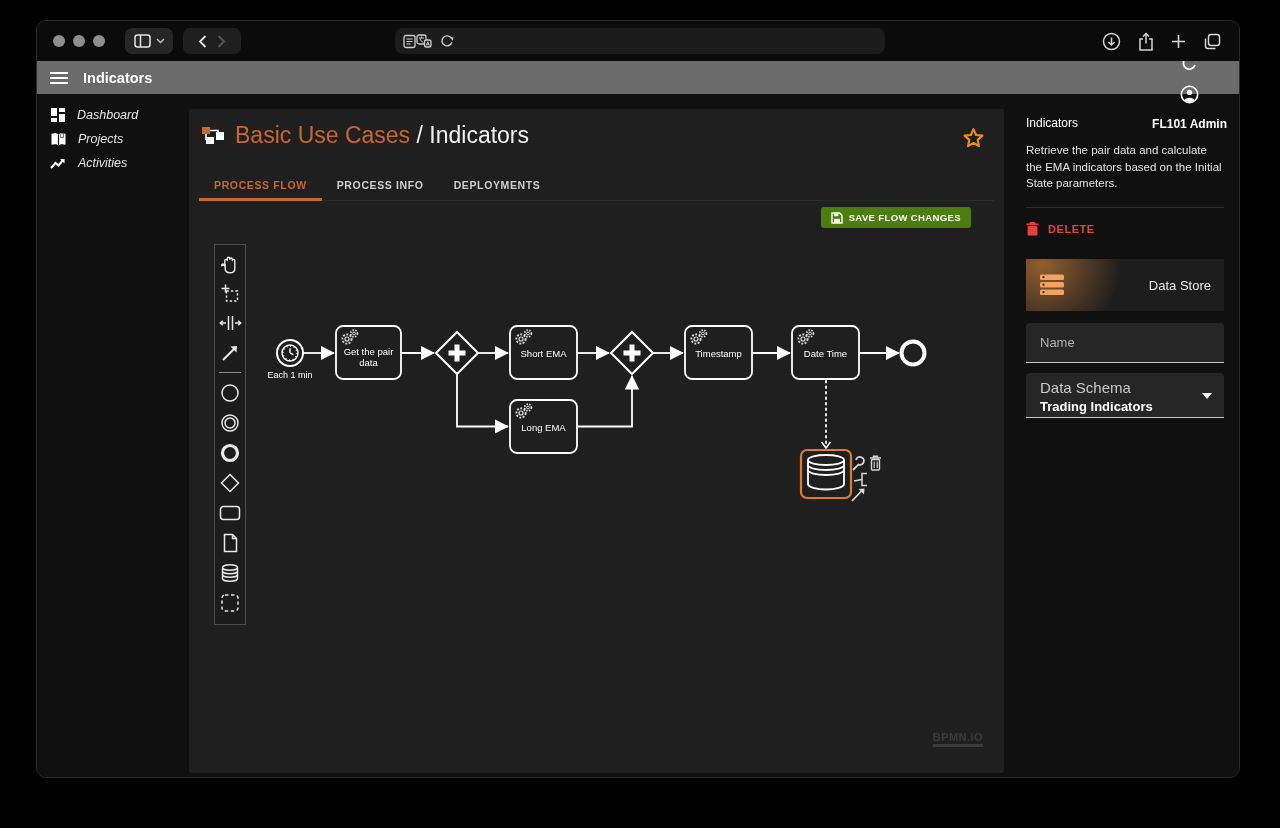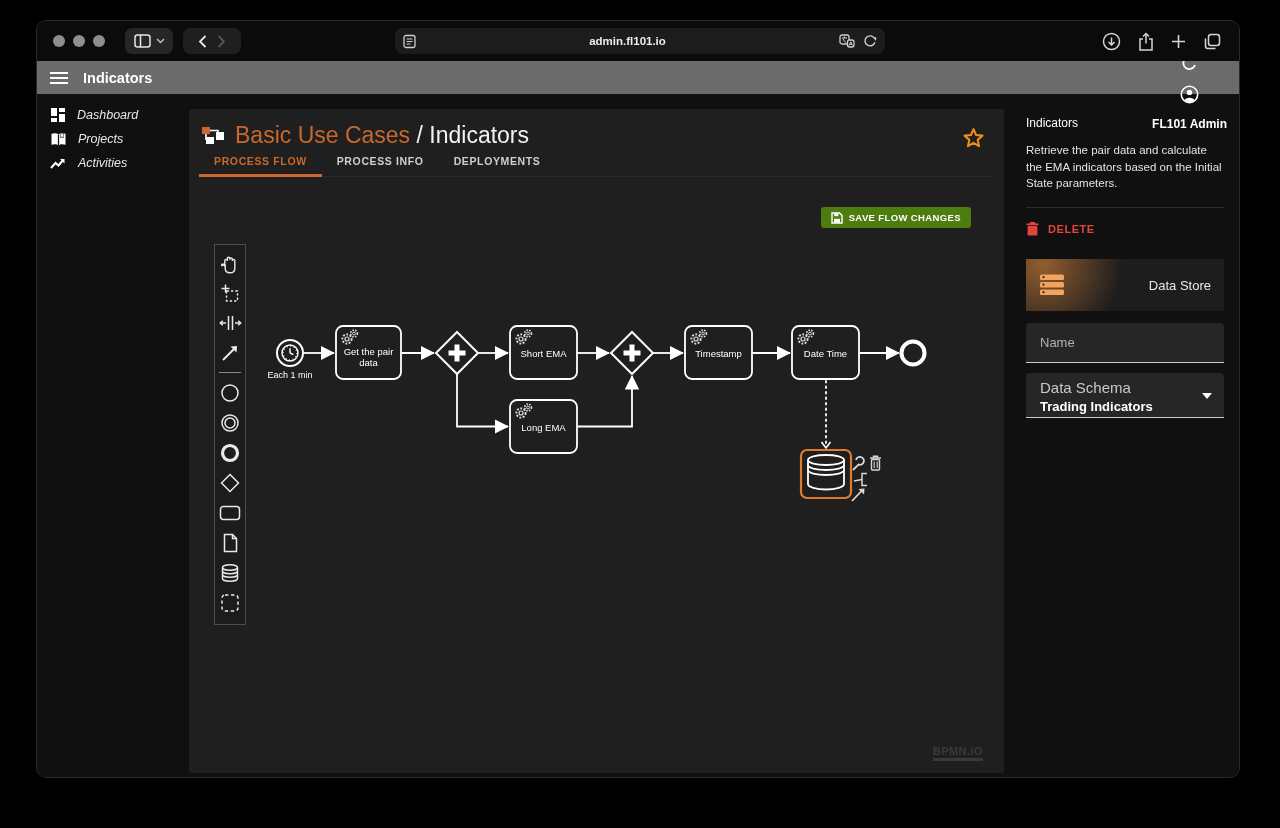--- a/index.html
+++ b/index.html
@@ -35,34 +35,34 @@
   .side-item { display:flex; align-items:center; gap:11px; height:24px; padding-left:13px;
     color:#e8e8e8; font-size:12.5px; cursor:default; }
 
   .canvas { position:relative; width:815px; height:664px; margin-top:15px;
     background:#1f1f1f; border-radius:3px; flex:none; }
   .bc-row { display:flex; align-items:center; gap:10px; padding:13px 0 0 12px; }
   .bc-text { font-size:23px; }
   .bc-parent { color:#c9682c; }
   .bc-sep, .bc-current { color:#f2f2f2; }
   .star { position:absolute; right:19px; top:18px; }
-  .tabs { display:flex; margin:0 0 0 10px; border-bottom:1px solid #2b2b2b; width:795px; }
+  .tabs { display:flex; margin:24px 0 0 10px; border-bottom:1px solid #2b2b2b; width:795px; }
   .tab { position:relative; padding:6px 15px 9px; font-size:10.5px; font-weight:bold;
     letter-spacing:.06em; color:#cfcfcf; cursor:default; }
   .tab.active { color:#c9682c; }
   .tab.active::after { content:""; position:absolute; left:0; right:0; bottom:-1px; height:3px; background:#c9682c; }
   .savebtn { position:absolute; right:33px; top:98px; height:21px; display:flex; align-items:center;
     gap:6px; padding:0 10px; background:#4d7c0f; border:none; border-radius:3px;
     color:#fff; font-size:9.5px; font-weight:bold; letter-spacing:.04em; cursor:default; }
   .palette { position:absolute; left:25px; top:135px; width:32px; height:381px;
     background:#1c1c1c; border:1px solid #4d4d4d; display:flex; flex-direction:column; align-items:center; padding-top:3px; }
   .pal-item { height:30px; display:flex; align-items:center; justify-content:center; width:100%; cursor:default; }
   .pal-sep { width:22px; border-top:1px solid #8a8a8a; margin:4px 0 5px; }
   .diagram-svg { position:absolute; left:0; top:0; }
-  .watermark { position:absolute; right:21px; bottom:12px; color:#3a3a3a; font-weight:bold;
+  .watermark { position:absolute; right:21px; bottom:26px; color:#3a3a3a; font-weight:bold;
     font-size:11px; letter-spacing:.04em; border-bottom:3px solid #3a3a3a; padding-bottom:1px; }
 
   
   .inspector { flex:1; margin-left:12px; padding:22px 15px 0 10px; }
   .insp-title { color:#fff; font-size:12px; }
   .insp-desc { margin-top:12px; color:#e3e3e3; font-size:11.5px; line-height:1.45; }
   .insp-div { border-top:1px solid #2c2c2c; margin-top:15px; }
   .delete-row { display:flex; align-items:center; gap:9px; margin-top:13px; cursor:default; }
   .delete-label { color:#e5443c; font-size:11px; font-weight:bold; letter-spacing:.05em; }
   .card { margin-top:23px; }
@@ -123,21 +123,20 @@
     </div>
     <div class="urlbar">
       <span class="cicon">
         <svg width="13" height="15" viewBox="0 0 13 15">
             <rect x="1" y="1.5" width="11" height="12" rx="2" fill="none" stroke="#cfcfcf" stroke-width="1.3"></rect>
             <line x1="3.5" y1="5" x2="9.5" y2="5" stroke="#cfcfcf" stroke-width="1.1"></line>
             <line x1="3.5" y1="7.5" x2="9.5" y2="7.5" stroke="#cfcfcf" stroke-width="1.1"></line>
             <line x1="3.5" y1="10" x2="7.5" y2="10" stroke="#cfcfcf" stroke-width="1.1"></line>
           </svg>
       </span>
-      <span class="urltext">admin.fl101.io</span>
       <span class="url-right">
         <span class="cicon">
           <svg width="16" height="14" viewBox="0 0 16 14">
               <rect x="1" y="1" width="9" height="9" rx="2" fill="none" stroke="#cfcfcf" stroke-width="1.3"></rect>
               <line x1="3" y1="4" x2="8" y2="4" stroke="#cfcfcf" stroke-width="1"></line>
               <line x1="5.5" y1="2.5" x2="5.5" y2="4" stroke="#cfcfcf" stroke-width="1"></line>
               <path d="M7.5,9 C6,7.8 4.5,6.5 4,4.5" fill="none" stroke="#cfcfcf" stroke-width="1"></path>
               <rect x="8.5" y="6" width="6.5" height="7" rx="2" fill="#1c1c1c" stroke="#cfcfcf" stroke-width="1.3"></rect>
               <path d="M10.2,11.5 L11.8,7.8 L13.4,11.5 M10.8,10.3 h2" fill="none" stroke="#cfcfcf" stroke-width="1"></path>
             </svg>

